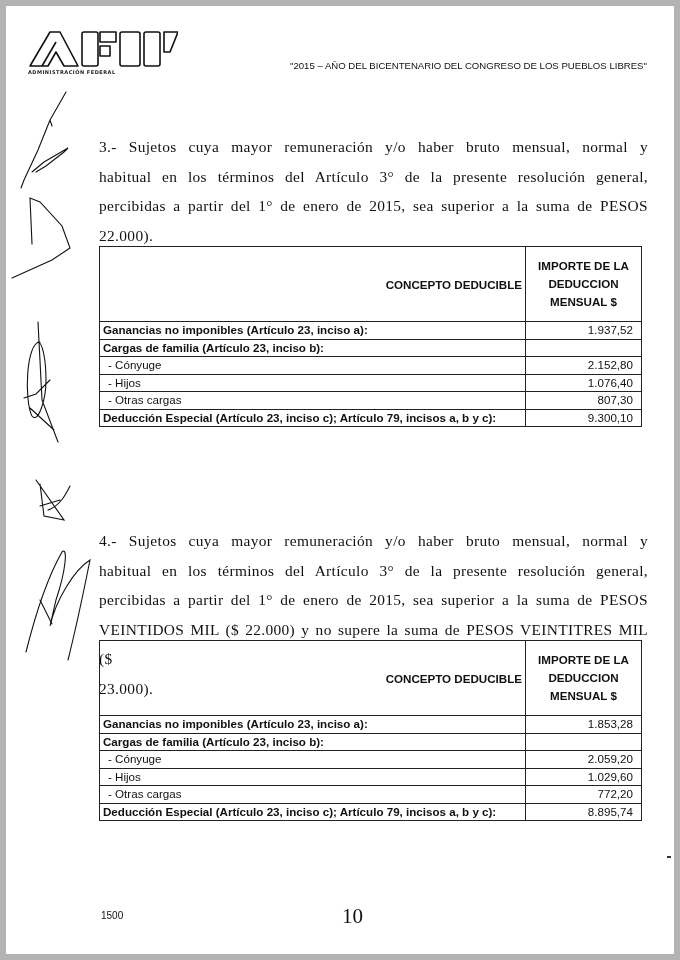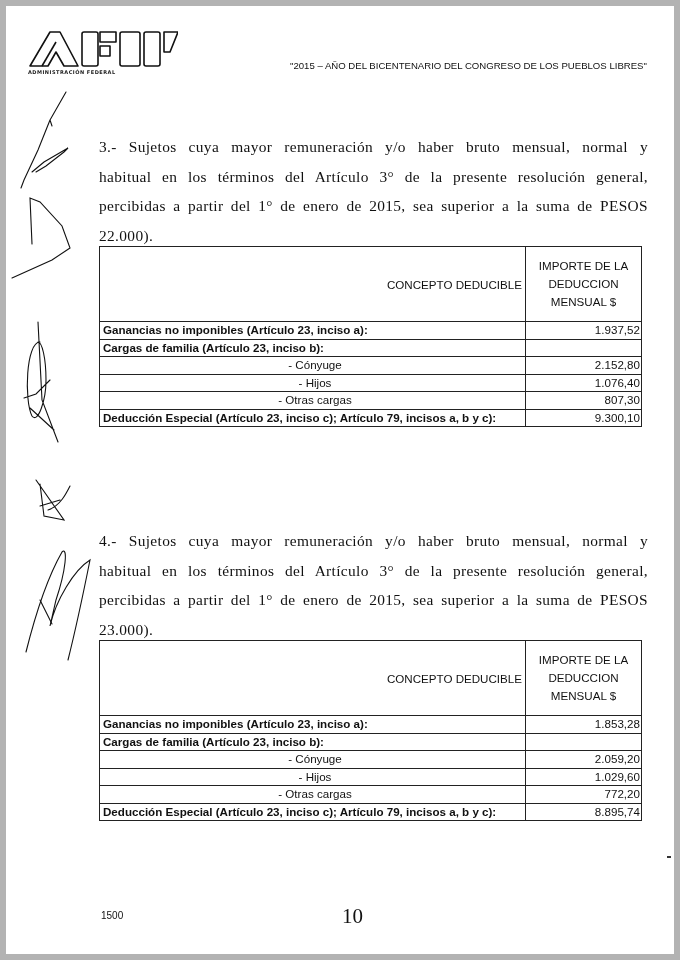--- a/index.html
+++ b/index.html
@@ -30,27 +30,27 @@
     line-height: 29.5px; text-align: justify; letter-spacing: 0.35px; word-spacing: 2px; margin-top: 48px;
   }
   .para .last { display: block; text-align: left; }
   .para .line { display: block; text-align-last: justify; }
   table.ded {
     position: absolute; left: 93px; width: 543px;
     border-collapse: collapse; font-family: "Liberation Sans", sans-serif;
     font-size: 11.6px; color: #111;
   }
   table.ded td, table.ded th { border: 1px solid #222; padding: 0 3px; }
-  table.ded th { font-weight: normal; height: 74px; vertical-align: middle; }
+  table.ded th { font-weight: bold; height: 74px; vertical-align: middle; }
   table.ded th.c1 { text-align: right; }
   table.ded th.c2 { text-align: center; width: 109px; line-height: 18px; }
   table.ded td { height: 16.5px; line-height: 16px; white-space: nowrap; }
-  table.ded td.amt { text-align: right; padding-right: 1px; }
+  table.ded td.amt { text-align: right; padding-right: 8px; }
   table.ded td.b { font-weight: bold; }
-  table.ded td.sub { padding-left: 8px; text-align: center; }
+  table.ded td.sub { padding-left: 8px; }
   .sig { position: absolute; }
   .footer-code {
     position: absolute; left: 95px; top: 904px;
     font-family: "Liberation Sans", sans-serif; font-size: 10px; color: #111;
   }
   .page-num {
     position: absolute; left: 336px; top: 898px;
     font-family: "Liberation Serif", serif; font-size: 21px; color: #111;
   }
   .speck { position: absolute; left: 661px; top: 850px; width: 4px; height: 2px; background: #333; }
@@ -120,20 +120,21 @@
       <td class="b">Deducción Especial (Artículo 23, inciso c); Artículo 79, incisos a, b y c):</td>
       <td class="amt">9.300,10</td>
     </tr>
   </tbody>
     </table>
 
   <div class="para" style="top:472px;">
     <span class="line">4.- Sujetos cuya mayor remuneración y/o haber bruto mensual, normal y</span>
     <span class="line">habitual en los términos del Artículo 3° de la presente resolución general,</span>
     <span class="line">percibidas a partir del 1° de enero de 2015, sea superior a la suma de PESOS</span>
+    <span class="line">VEINTIDOS MIL ($ 22.000) y no supere la suma de PESOS VEINTITRES MIL ($</span>
     <span class="last">23.000).</span>
   </div>
 
   <table class="ded" style="top:634px;">
     <tbody>
         <tr>
       <th class="c1">CONCEPTO DEDUCIBLE</th>
       <th class="c2">
         <span>IMPORTE DE LA</span><br>
         <span>DEDUCCION</span><br>

